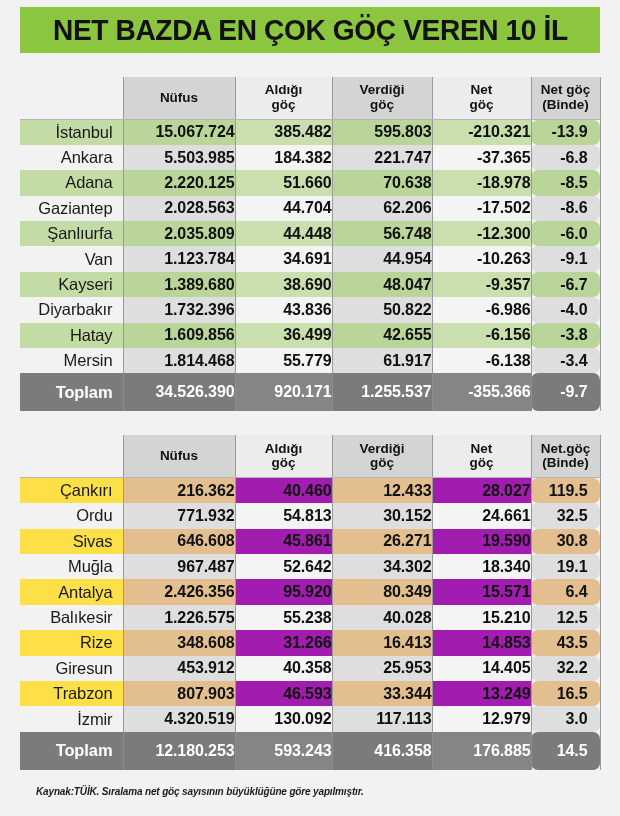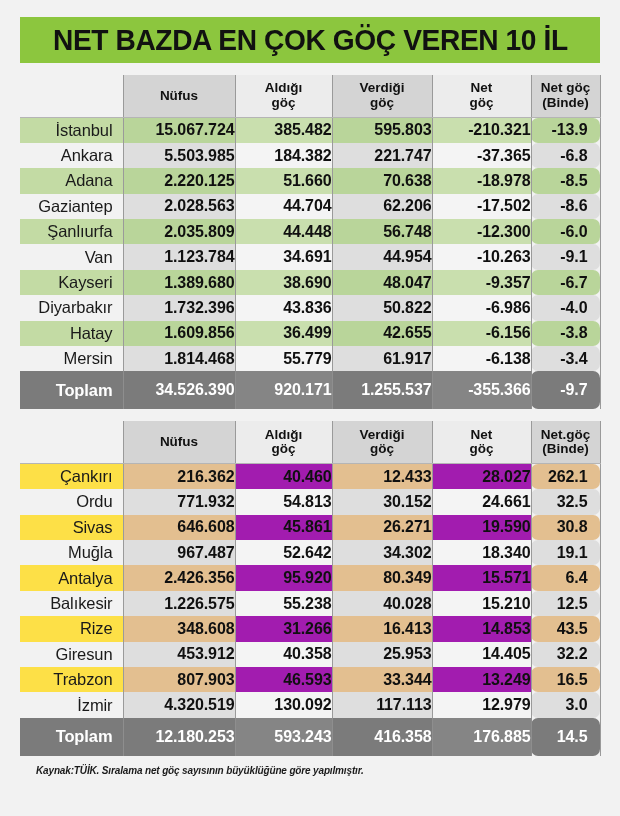--- a/index.html
+++ b/index.html
@@ -23,36 +23,36 @@
 
   
   .banner {
     margin: 0 20px;
     height: 46px;
     display: flex;
     align-items: center;
     justify-content: center;
     box-sizing: border-box;
   }
-  .banner-green { background: #8cc63e; margin-top: 17px; align-items: center; }
+  .banner-green { background: #8cc63e; margin-top: 7px; align-items: center; }
   .banner-orange { background: #ed5b25; margin-top: 14px; }
   .banner-title {
     font-size: 29px;
     font-weight: bold;
     letter-spacing: -0.4px;
     font-stretch: condensed;
     transform: scaleX(0.97);
     white-space: nowrap;
   }
   .banner-green .banner-title { color: #111111; }
   .banner-orange .banner-title { color: #ffffff; }
 
   
   .tbl-wrap {
-    margin: 4px 20px;
+    margin: 16px 20px;
     padding-top: 8px;
   }
   table.data {
     width: 580px;
     border-collapse: collapse;
     table-layout: fixed;
     font-size: 15.5px;
   }
   table.data col.c-city  { width: 103px; }
   table.data col.c-1     { width: 112px; }
@@ -322,21 +322,21 @@
           </th>
         </tr>
       </thead>
       <tbody>
           <tr class="odd">
             <td class="city">Çankırı</td>
             <td class="shade-a">216.362</td>
             <td class="shade-b">40.460</td>
             <td class="shade-a">12.433</td>
             <td class="shade-b">28.027</td>
-            <td class="shade-a last cfive">262.1</td>
+            <td class="shade-a last cfive">119.5</td>
           </tr>
           <tr class="even">
             <td class="city">Ordu</td>
             <td class="shade-a">771.932</td>
             <td class="shade-b">54.813</td>
             <td class="shade-a">30.152</td>
             <td class="shade-b">24.661</td>
             <td class="shade-a last cfive">32.5</td>
           </tr>
           <tr class="odd">

